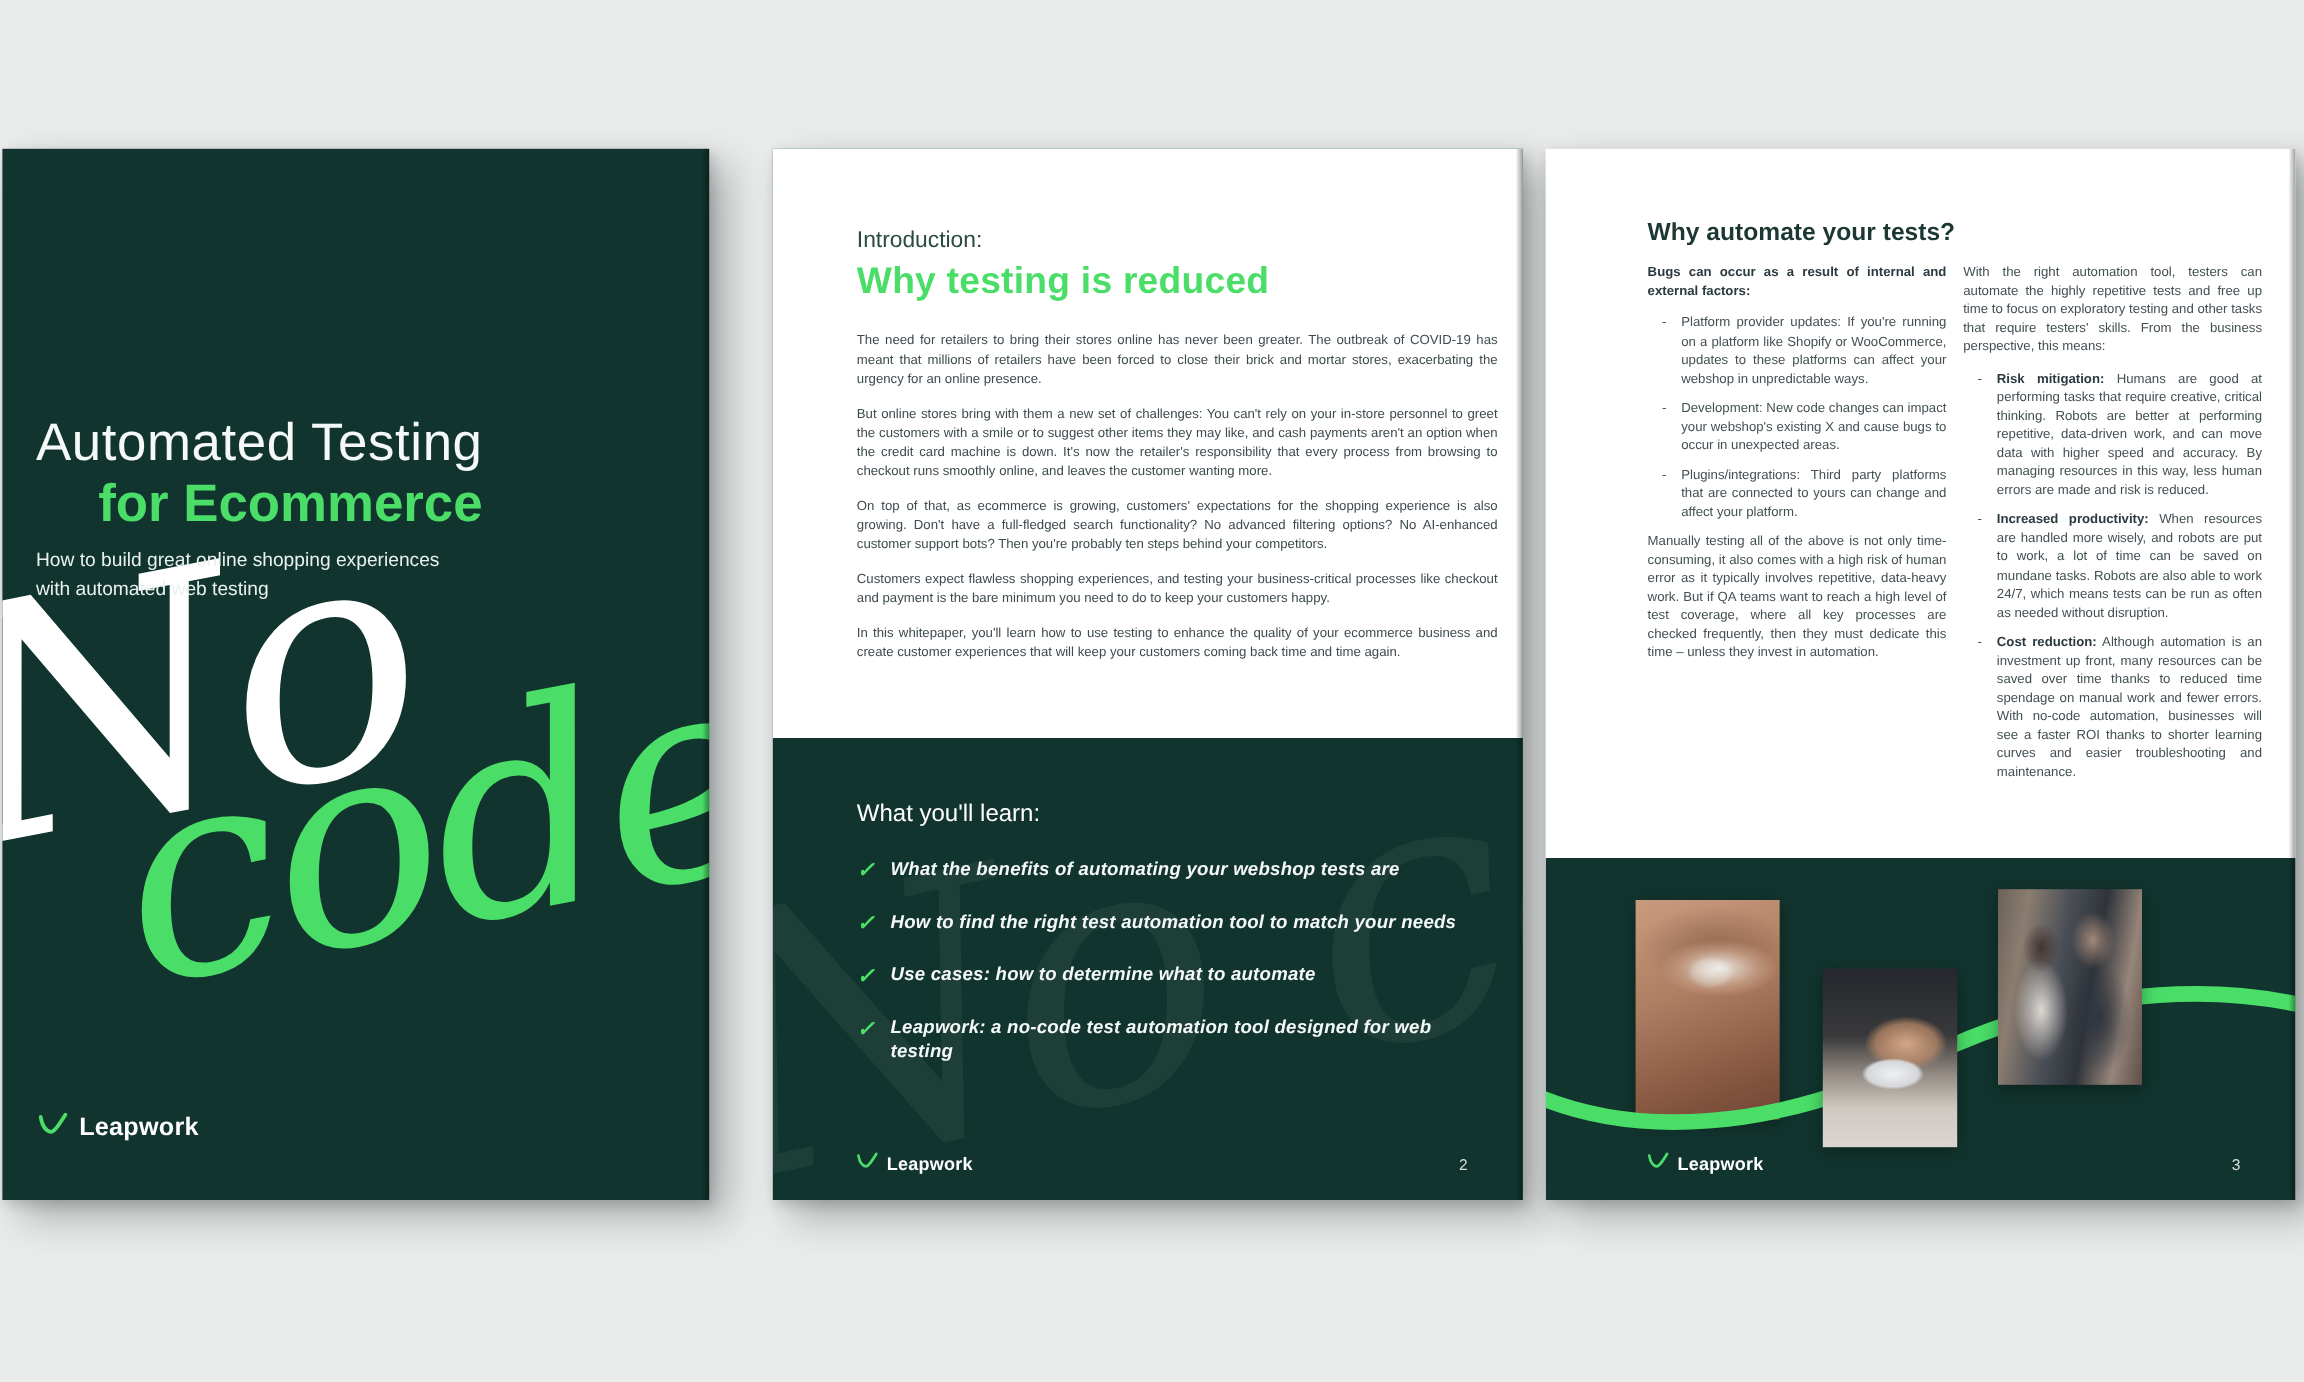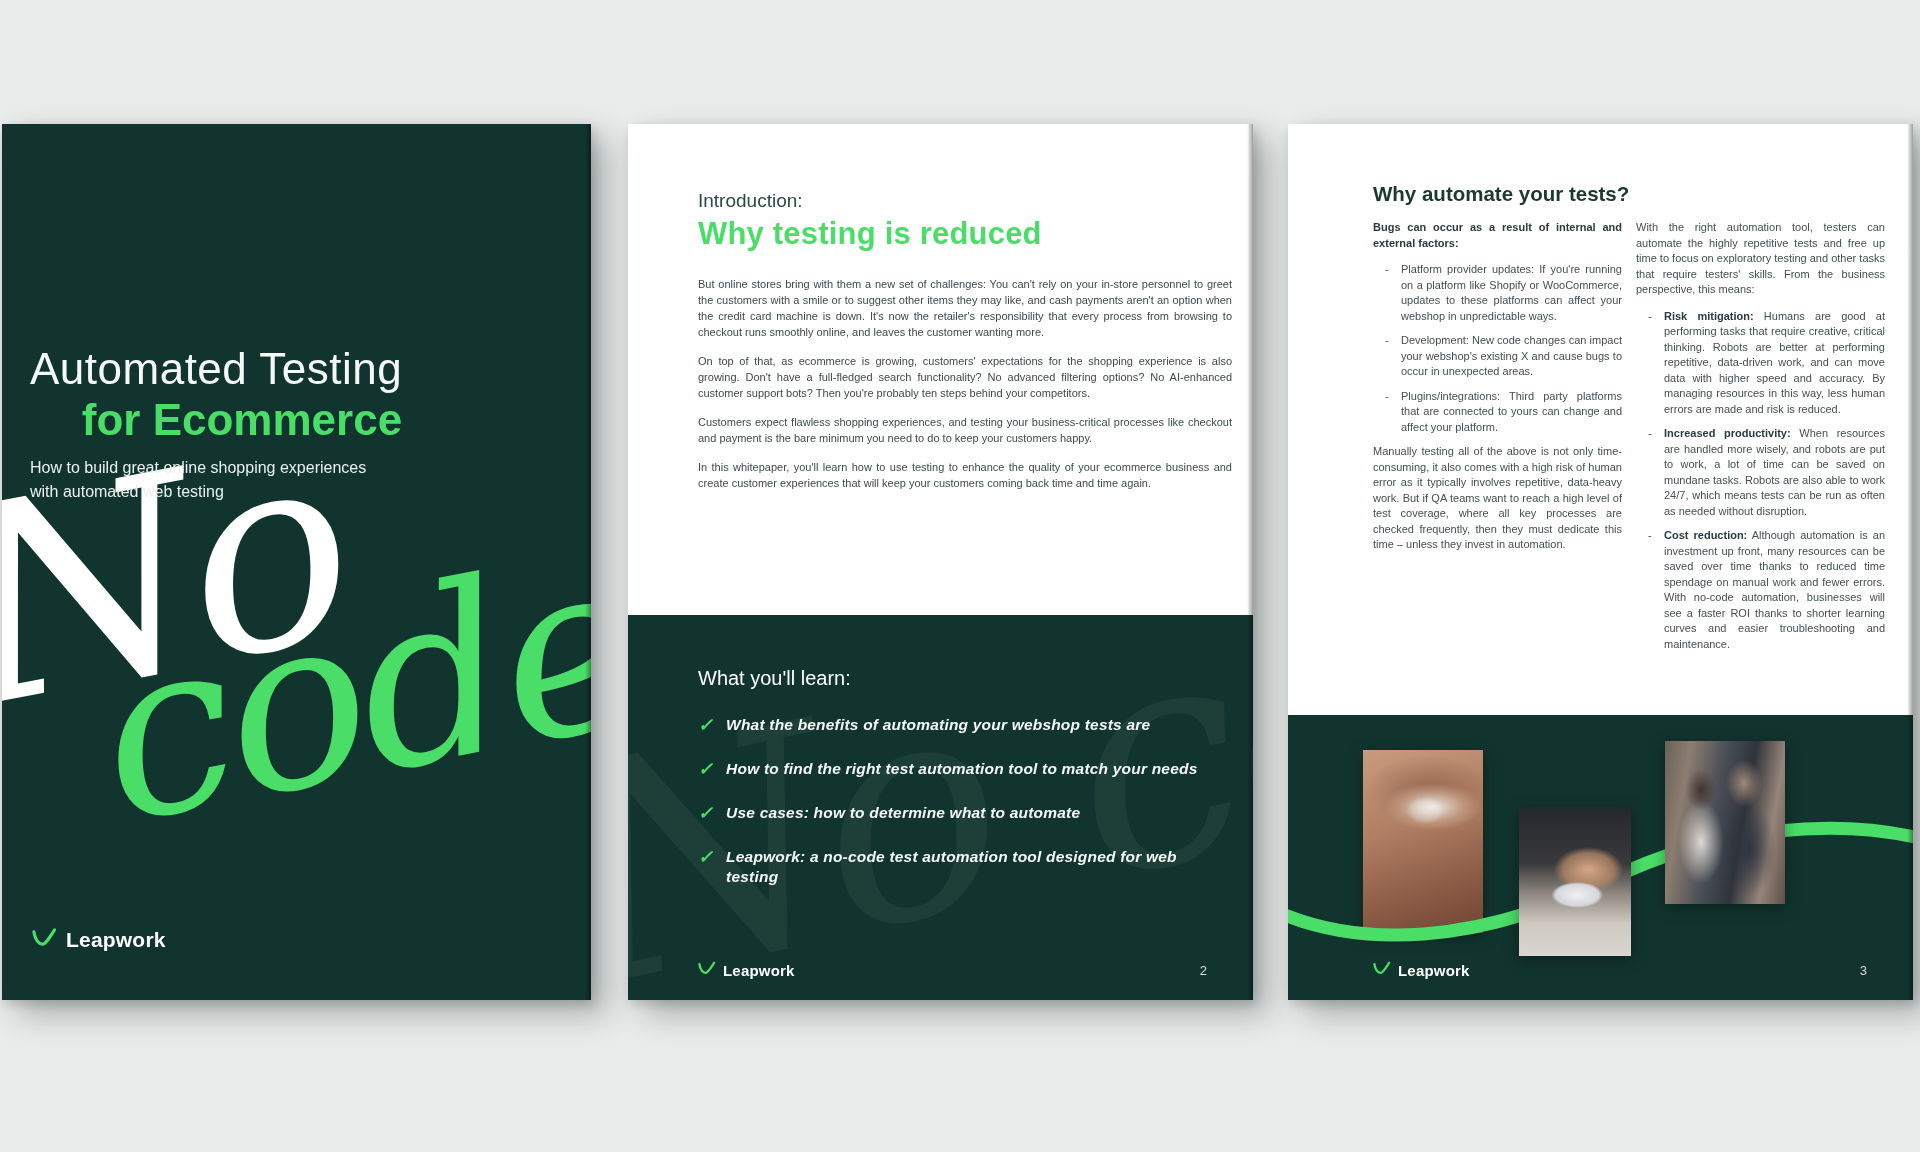--- a/index.html
+++ b/index.html
@@ -14,21 +14,21 @@
     position:absolute; top:124px; height:876px;
     box-shadow: 16px 14px 30px rgba(20,35,32,0.30), 3px 4px 10px rgba(20,35,32,0.18);
     overflow:hidden;
   }
   .page::after {
     content:""; position:absolute; top:0; bottom:0; right:0; width:6px;
     background:linear-gradient(90deg, rgba(0,0,0,0) 0%, rgba(0,0,0,0.38) 100%);
     pointer-events:none; z-index:40;
   }
   .page-cover  { left:2px;    width:589px; background:#12342e; }
-  .page-two    { left:628px;  width:625px; background:#15803d; }
+  .page-two    { left:644px;  width:625px; background:#15803d; }
   .page-three  { left:1288px; width:625px; background:#ffffff; }
 
   
   .cover-title { position:absolute; left:28px; top:220px; z-index:5; }
   .cover-title .line1 { font-size:44px; font-weight:300; color:#f4f8f6; letter-spacing:0.5px; line-height:50px; }
   .cover-title .line2 { font-size:44px; font-weight:700; color:#4ade68; line-height:52px;text-align:right; }
   .cover-sub { position:absolute; left:28px; top:332px; z-index:5;
                font-size:16px; line-height:24px; color:#e9f1ee; font-weight:400; }
   .script { font-family:"DejaVu Serif", serif; font-style:italic; position:absolute; pointer-events:none; }
   .script-no   { left:-42px; top:295px; font-size:270px; color:#ffffff; transform:rotate(-11deg); z-index:2; font-weight:400; letter-spacing:-8px;}
@@ -114,20 +114,21 @@
     </span>
     <span class="logo-text">Leapwork</span>
   </div>
 </section>
 
 <section class="page page-two">
   <div class="p2-white">
     <div class="p2-kicker">Introduction:</div>
     <div class="p2-heading">Why testing is reduced</div>
     <div class="p2-body">
+      <p>The need for retailers to bring their stores online has never been greater. The outbreak of COVID-19 has meant that millions of retailers have been forced to close their brick and mortar stores, exacerbating the urgency for an online presence.</p>
       <p>But online stores bring with them a new set of challenges: You can't rely on your in-store personnel to greet the customers with a smile or to suggest other items they may like, and cash payments aren't an option when the credit card machine is down. It's now the retailer's responsibility that every process from browsing to checkout runs smoothly online, and leaves the customer wanting more.</p>
       <p>On top of that, as ecommerce is growing, customers' expectations for the shopping experience is also growing. Don't have a full-fledged search functionality? No advanced filtering options? No AI-enhanced customer support bots? Then you're probably ten steps behind your competitors.</p>
       <p>Customers expect flawless shopping experiences, and testing your business-critical processes like checkout and payment is the bare minimum you need to do to keep your customers happy.</p>
       <p>In this whitepaper, you'll learn how to use testing to enhance the quality of your ecommerce business and create customer experiences that will keep your customers coming back time and time again.</p>
     </div>
   </div>
   <div class="p2-dark">
     <div class="script p2-watermark">No code</div>
     <div class="learn-heading">What you'll learn:</div>
     <div class="learn-list">

